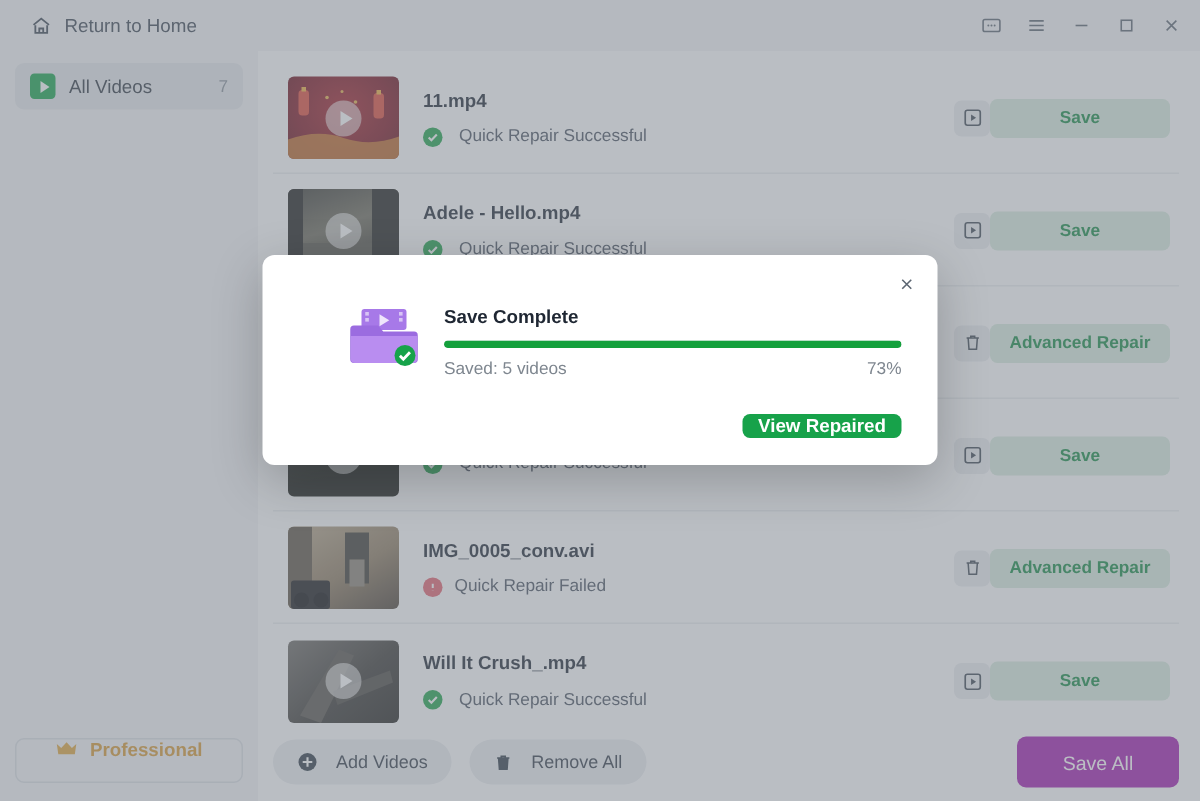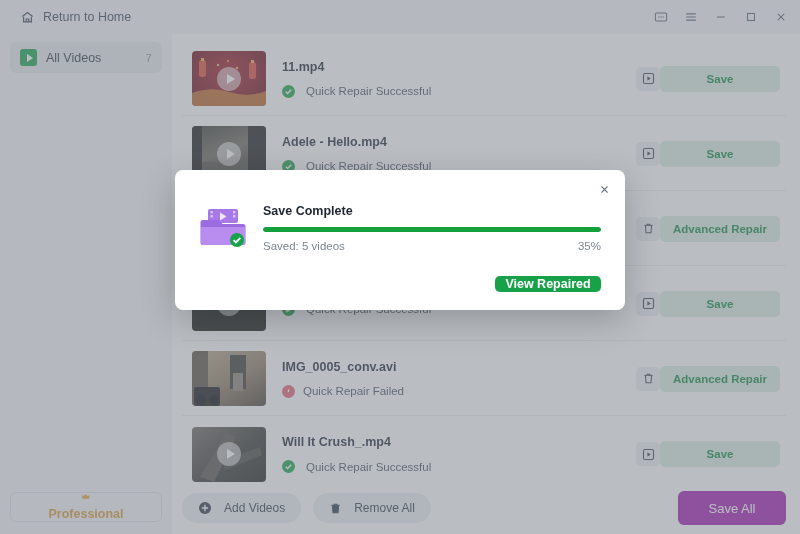--- a/index.html
+++ b/index.html
@@ -63,24 +63,23 @@
     border-left: 6px solid #fff;
     border-top: 4px solid transparent;
     border-bottom: 4px solid transparent;
     margin-left: 2px;
   }
   .side-label { flex: 1; }
   .side-count { font-size: 11.5px; color: #8a929c; font-weight: 400; }
   .side-spacer { flex: 1; }
   .pro-btn {
     height: 30px; border: 1px solid #dcdfe4; border-radius: 6px;
-    display: flex; align-items: center; justify-content: center; gap: 7px;
+    display: flex; align-items: flex-start; justify-content: center; gap: 7px;
     font-size: 12.5px; color: #d89a33; font-weight: 600;
     background: #f4f5f7;
-    flex-direction: column;
   }
   .crown { display: block; }
 
   
   .main {
     flex: 1; display: flex; flex-direction: column;
     background: #ffffff; min-width: 0;
   }
   .list {
     flex: 1; overflow: hidden;
@@ -181,22 +180,22 @@
     padding: 0;
   }
   .modal-close {
     position: absolute; right: 10px; top: 8px;
     width: 22px; height: 22px;
     display: flex; align-items: center; justify-content: center;
     color: #5c6672;
   }
   .modal-close svg { display: block; }
   .modal-body {
-    display: flex; align-items: center;
-    padding: 32px 24px 0 24px; gap: 16px;
+    display: flex; align-items: flex-start;
+    padding: 32px 24px 0 24px; gap: 16px; margin-left: 33px;
   }
   .folder-icon { width: 48px; height: 44px; flex: 0 0 48px; position: relative; }
   .folder-icon svg { display: block; }
   .prog-wrap { flex: 1; min-width: 0; padding-top: 2px; }
   .prog-title {
     font-size: 12.5px; font-weight: 700; color: #1f2733;
     margin-bottom: 9px;
   }
   .prog-track {
     height: 5px; border-radius: 3px; background: #e4e7ea;
@@ -514,21 +513,21 @@
       </svg>
     </div>
 
     <div class="prog-wrap">
       <div class="prog-title">Save Complete</div>
       <div class="prog-track">
         <div class="prog-fill" id="prog-fill" style="width: 100%;"></div>
       </div>
       <div class="prog-foot">
         <span>Saved: 5 videos</span>
-        <span>35%</span>
+        <span>73%</span>
       </div>
     </div>
   </div>
 
   <div class="modal-actions">
     <div class="view-btn">View Repaired</div>
   </div>
 </div>
 
 </body></html>

